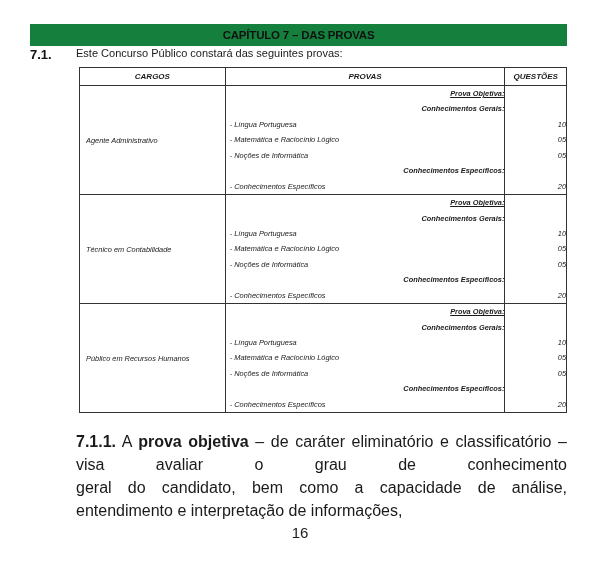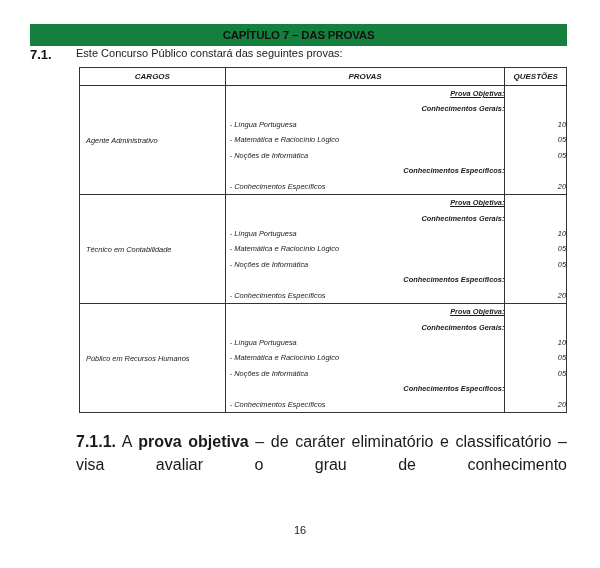--- a/index.html
+++ b/index.html
@@ -112,21 +112,21 @@
   .paragraph .line1 {
     text-align-last: justify;
     display: block;
   }
   .page-number {
     position: absolute;
     left: 0;
     width: 600px;
     top: 524px;
     text-align: center;
-    font-size: 11px;
+    font-size: 15px;
     color: #1a1a1a;
   }
 </style>
 </head>
 <body>
 
 <div class="chapter-banner">
   <span class="chapter-title">CAPÍTULO 7 – DAS PROVAS</span>
 </div>
 
@@ -208,15 +208,16 @@
           <div class="line">05</div>
           <div class="line"></div>
           <div class="line">20</div>
         </td>
       </tr>
     </tbody>
 </table>
 
 <div class="paragraph">
   <span class="line1"><b>7.1.1.</b> <span>A</span> <b>prova objetiva</b> <span>– de caráter eliminatório e classificatório – visa avaliar o grau de conhecimento</span></span>
+  <span>geral do candidato, bem como a capacidade de análise, entendimento e interpretação de informações,</span>
 </div>
 
 <div class="page-number">16</div>
 
 </body></html>

